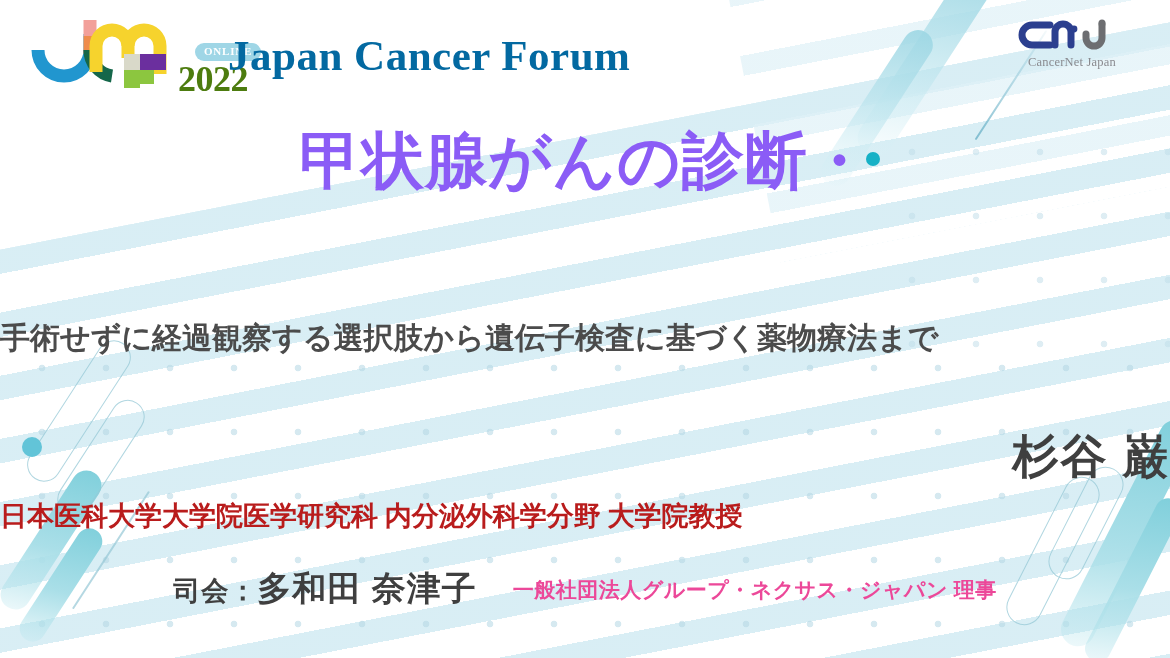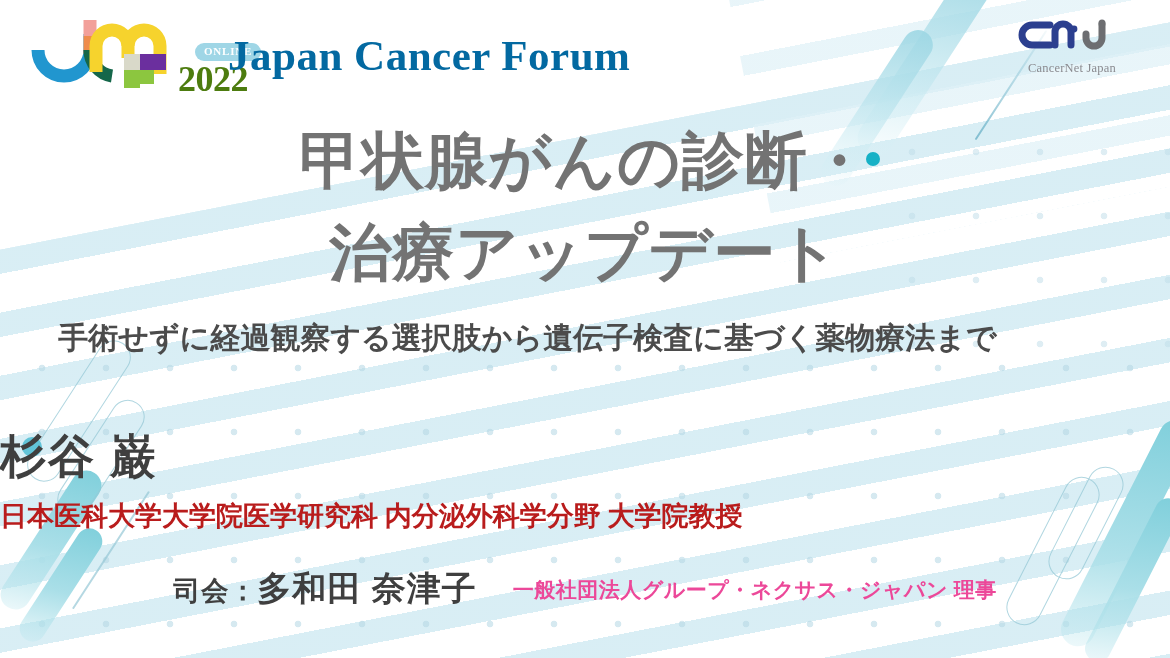--- a/index.html
+++ b/index.html
@@ -157,64 +157,64 @@
   }
 
   .cnj-logo {
     position: absolute;
     right: 32px;
     top: 18px;
     width: 132px;
     text-align: center;
   }
   .cnj-name {
-    margin-top: 6px;
+    margin-top: 0;
     font-size: 12.5px;
     color: #8a8a8f;
     letter-spacing: 0.2px;
     line-height: 1;
   }
 
   
   .title-block {
     position: absolute;
     left: 0;
     top: 116px;
     width: 1170px;
     text-align: center;
   }
   .title-line {
-    color: #737373;
+    color: #8b5cf6;
     font-size: 62px;
     font-weight: bold;
     line-height: 1.48;
     letter-spacing: 1px;
     white-space: nowrap;
   }
 
   .subtitle {
     position: absolute;
     left: 0;
     top: 318px;
     width: 1055px;
-    text-align: center;
+    text-align: left;
     color: #4b4b4b;
     font-size: 30px;
     font-weight: bold;
     letter-spacing: 0px;
     white-space: nowrap;
   }
 
   
   .speaker-name {
     position: absolute;
     left: 0;
     top: 426px;
     width: 1170px;
-    text-align: left;
+    text-align: right;
     color: #3f3f3f;
     font-size: 46px;
     font-weight: bold;
     letter-spacing: 2px;
   }
   .speaker-affil {
     position: absolute;
     left: 0;
     top: 498px;
     width: 1170px;
@@ -323,21 +323,20 @@
         <path d="M90 5 L90 20 A8 8 0 0 1 74 20 L74 16" fill="none" stroke="#6d6e71" stroke-width="7" stroke-linecap="round"></path>
         <circle cx="62" cy="11" r="3.4" fill="#2c3f8f"></circle>
         <circle cx="90" cy="6" r="3.4" fill="#6d6e71"></circle>
       </svg>
       <div class="cnj-name">CancerNet Japan</div>
     </div>
   </div>
 
   <div class="title-block">
     <div class="title-line">甲状腺がんの診断・</div>
-    <div class="title-line">治療アップデート</div>
   </div>
 
   <div class="subtitle">手術せずに経過観察する選択肢から遺伝子検査に基づく薬物療法まで</div>
 
   <div class="speaker-name">杉谷 巌</div>
   <div class="speaker-affil">日本医科大学大学院医学研究科 内分泌外科学分野 大学院教授</div>
 
   <div class="moderator-row">
     <div class="moderator-name">
       <span class="mod-label">司会：</span><span>多和田 奈津子</span>

